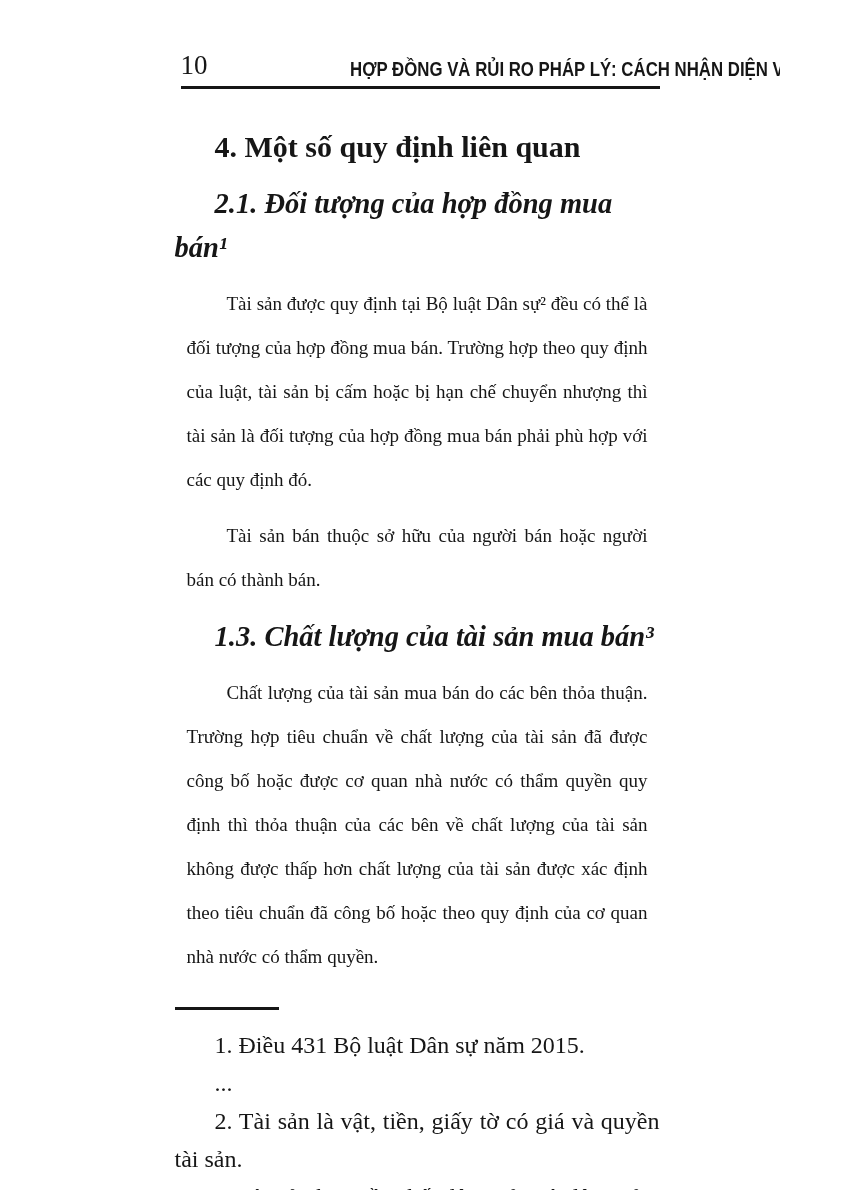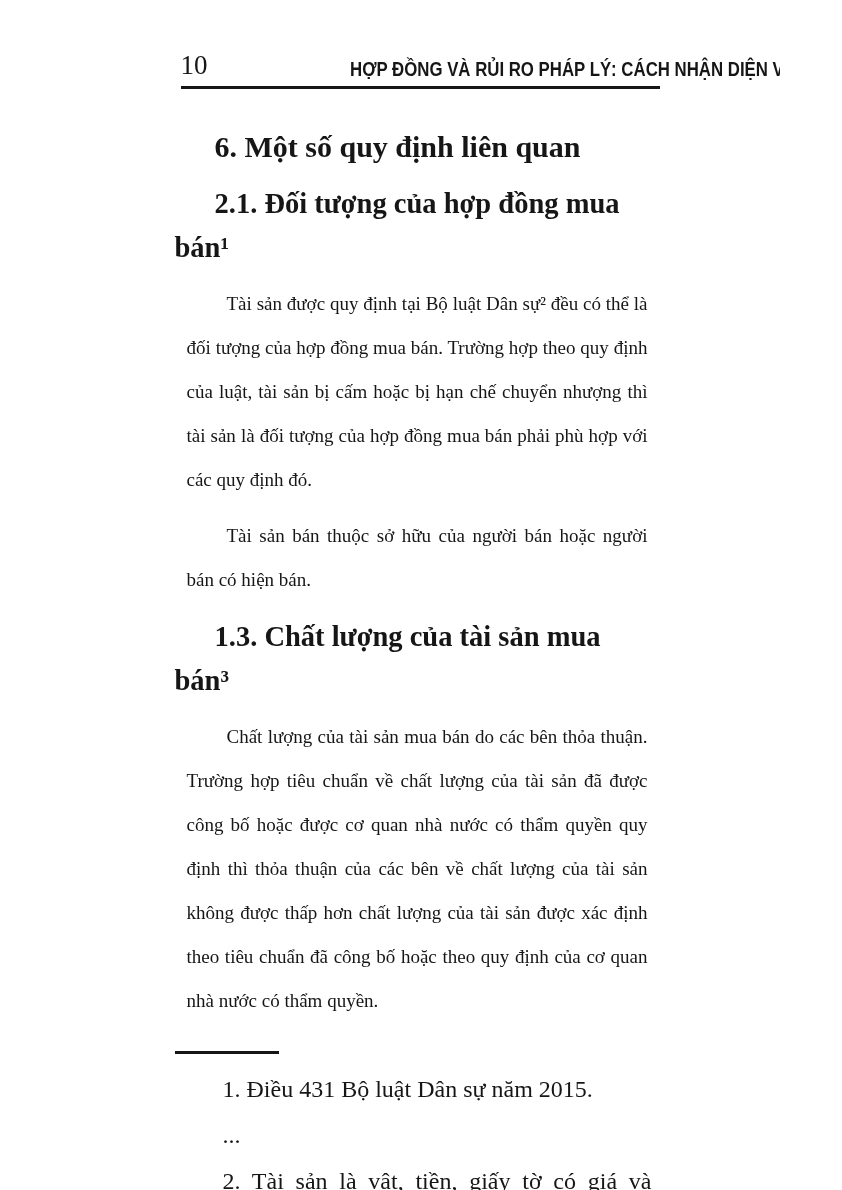--- a/index.html
+++ b/index.html
@@ -44,20 +44,21 @@
   }
   .section-heading {
     font-size: 30px;
     font-weight: bold;
     line-height: 44px;
     margin: 36px 0 0 0;
     text-indent: 40px;
   }
   .sub-heading {
     font-size: 28.5px;
+    font-style: italic;
     line-height: 44px;
     margin: 13px 0 0 0;
     text-indent: 40px;
   }
   p.body-par {
     font-size: 19px;
     line-height: 44px;
     margin: 12px;
     text-align: justify;
     text-indent: 40px;
@@ -67,45 +68,45 @@
     border: 0;
     border-top: 3px solid #161616;
     margin: 28px 0 0 0;
   }
   .footnotes {
     margin-top: 16px;
     font-size: 24px;
     line-height: 38px;
   }
   .fn {
-    margin: 8px;
+    margin: 0;
     text-align: justify;
     text-indent: 40px;
   }
   .fn-bold {
     font-weight: bold;
   }
 </style>
 </head>
 <body>
 
 <div class="page">
 
   <div class="header">
     <span class="page-num">10</span>
     <span class="running-title">HỢP ĐỒNG VÀ RỦI RO PHÁP LÝ: CÁCH NHẬN DIỆN VÀ PHÒNG NGỪA</span>
   </div>
 
-  <h2 class="section-heading">6. Một số quy định liên quan</h2>
+  <h2 class="section-heading">4. Một số quy định liên quan</h2>
 
   <h3 class="sub-heading">2.1. Đối tượng của hợp đồng mua bán¹</h3>
 
   <p class="body-par">Tài sản được quy định tại Bộ luật Dân sự² đều có thể là đối tượng của hợp đồng mua bán. Trường hợp theo quy định của luật, tài sản bị cấm hoặc bị hạn chế chuyển nhượng thì tài sản là đối tượng của hợp đồng mua bán phải phù hợp với các quy định đó.</p>
 
-  <p class="body-par">Tài sản bán thuộc sở hữu của người bán hoặc người bán có hiện bán.</p>
+  <p class="body-par">Tài sản bán thuộc sở hữu của người bán hoặc người bán có thành bán.</p>
 
   <h3 class="sub-heading">1.3. Chất lượng của tài sản mua bán³</h3>
 
   <p class="body-par">Chất lượng của tài sản mua bán do các bên thỏa thuận. Trường hợp tiêu chuẩn về chất lượng của tài sản đã được công bố hoặc được cơ quan nhà nước có thẩm quyền quy định thì thỏa thuận của các bên về chất lượng của tài sản không được thấp hơn chất lượng của tài sản được xác định theo tiêu chuẩn đã công bố hoặc theo quy định của cơ quan nhà nước có thẩm quyền.</p>
 
   <hr class="fn-separator">
 
   <div class="footnotes">
     <p class="fn">1. Điều 431 Bộ luật Dân sự năm 2015.</p>
     <p class="fn">...</p>

